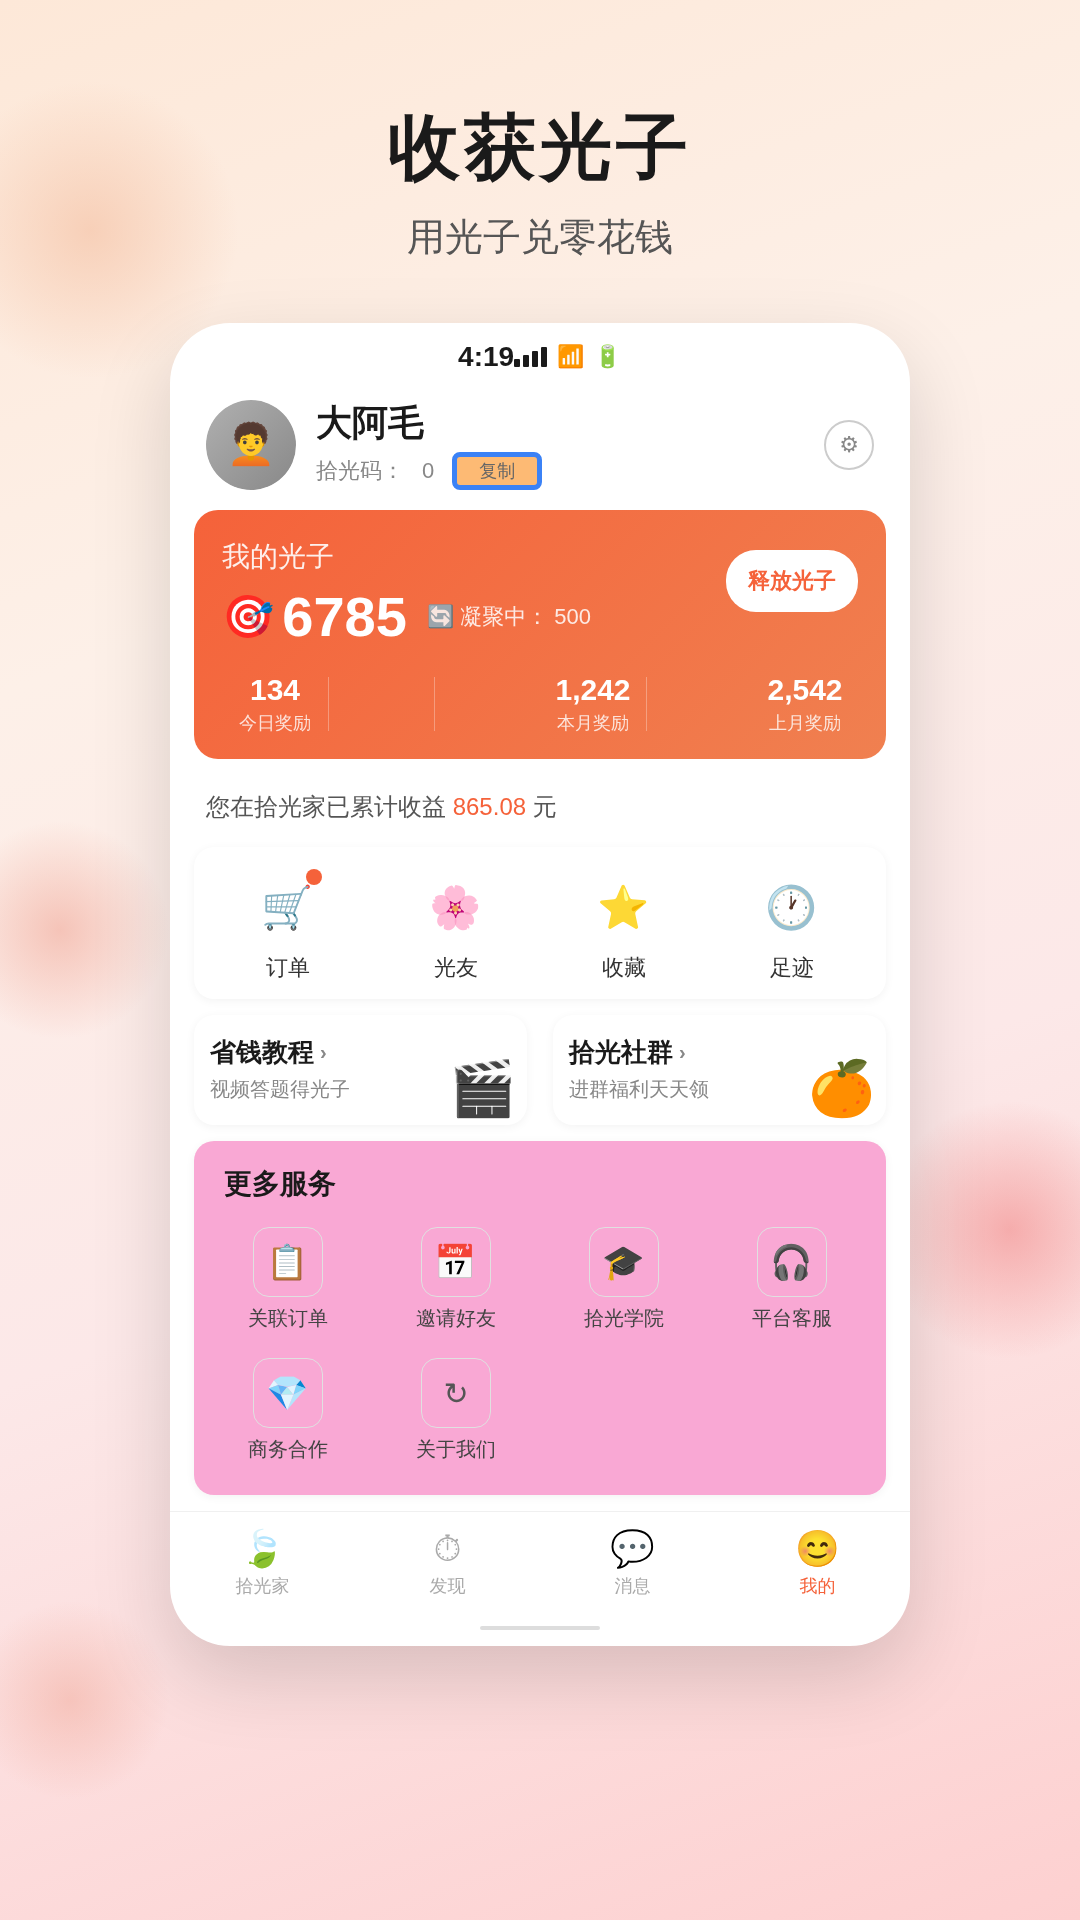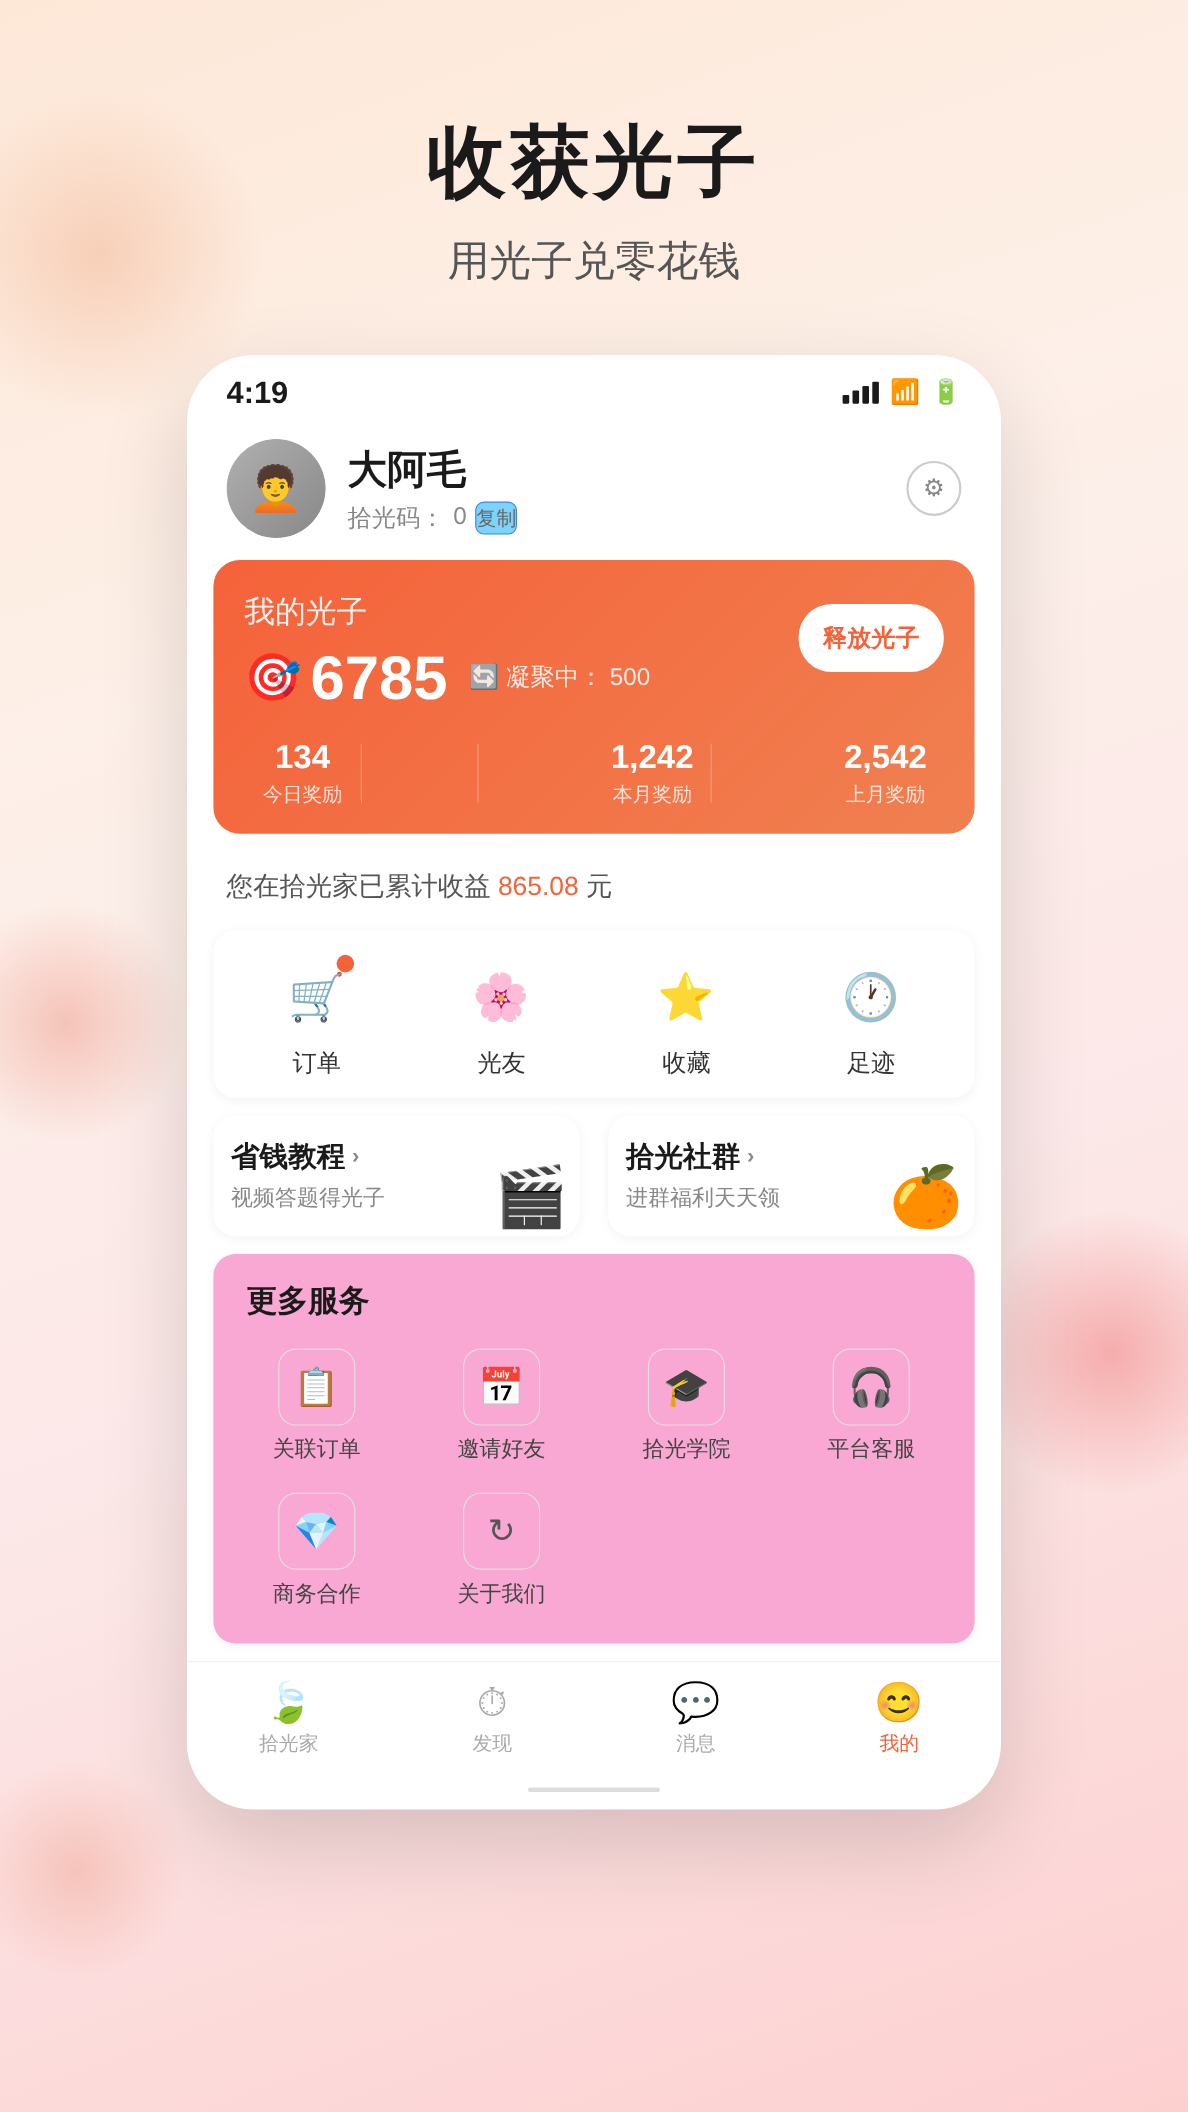--- a/index.html
+++ b/index.html
@@ -74,21 +74,21 @@
       box-shadow: 0 30px 80px rgba(0,0,0,0.15);
       margin-top: 60px;
       overflow: hidden;
       z-index: 2;
       position: relative;
     }
 
     
     .status-bar {
       display: flex;
-      justify-content: space-between;
+      justify-content: center;
       align-items: center;
       padding: 18px 36px 10px;
     }
     .status-time {
       font-size: 28px;
       font-weight: 600;
       color: #1a1a1a;
     }
     .status-icons {
       display: flex;
@@ -126,28 +126,28 @@
     .profile-name {
       font-size: 36px;
       font-weight: 700;
       color: #1a1a1a;
     }
     .profile-code {
       font-size: 22px;
       color: #888;
       margin-top: 4px;
       display: flex;
-      align-items: flex-start;
-      gap: 8px;
+      align-items: center;
+      gap: 18px;
     }
     .copy-btn {
-      background: #7dd3fc;
-      border: 1px solid #3b82f6;
+      background: #fdba74;
+      border: 5px solid #3b82f6;
       border-radius: 8px;
-      padding: 2px 0;
+      padding: 2px 22px;
       font-size: 18px;
       color: #666;
       cursor: pointer;
     }
     .settings-icon {
       width: 50px; height: 50px;
       border: 2px solid #ccc;
       border-radius: 50%;
       display: flex; align-items: center; justify-content: center;
       font-size: 22px;

